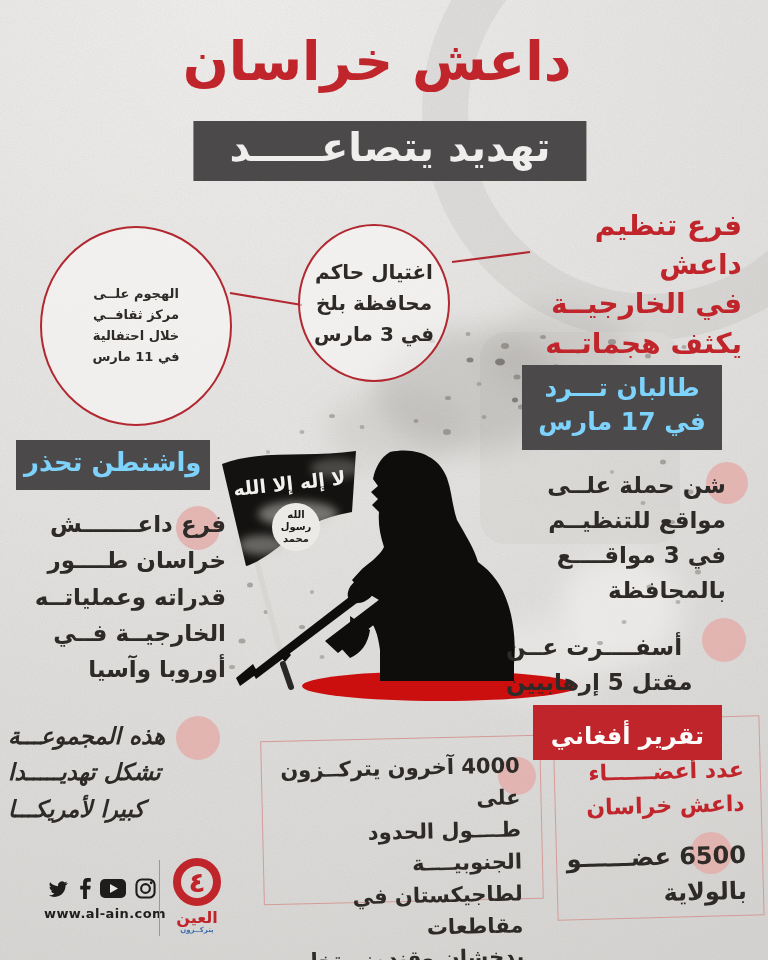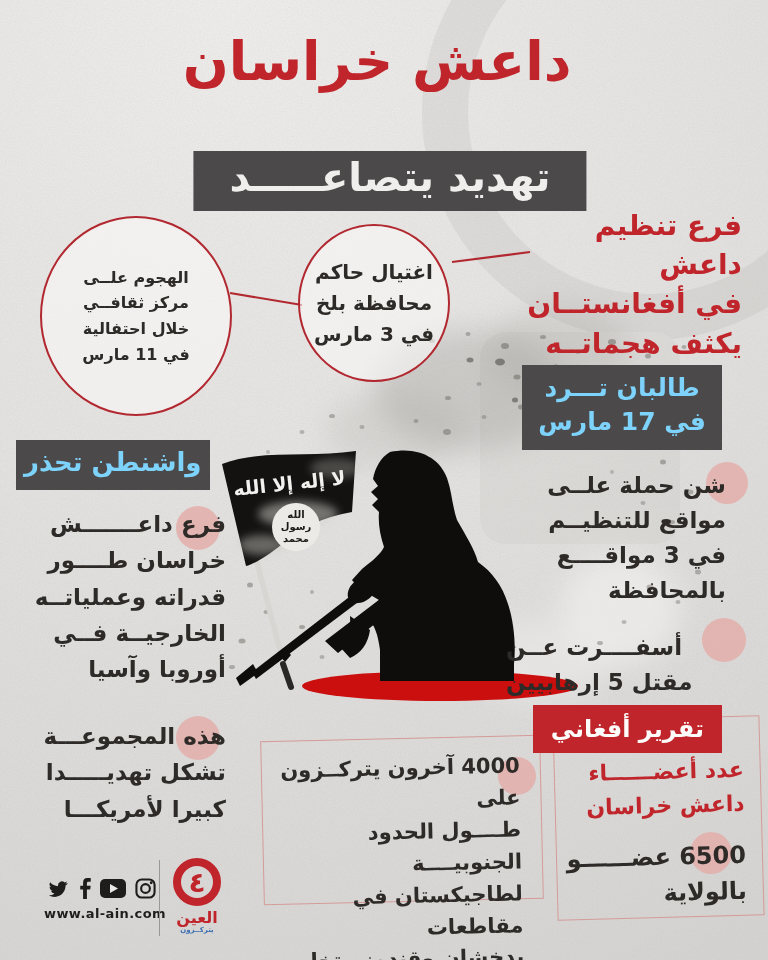--- a/index.html
+++ b/index.html
@@ -21,52 +21,52 @@
   .noise{z-index:1;opacity:.8;}
   .art{z-index:2;}
   .txt{position:absolute;z-index:4;direction:rtl;font-weight:bold;color:var(--ink);}
   .title{
     top:30px;left:0;width:100%;text-align:center;padding-right:14px;
     font-size:54px;line-height:1.2;color:var(--red);letter-spacing:-1px;
   }
   .subtitle-badge{
     top:121px;left:calc(50% + 6px);transform:translateX(-50%);
     background:var(--gray);color:#efeeec;font-size:40px;line-height:1.1;
-    padding:4px 36px 12px;white-space:nowrap;margin-top:30px;
+    padding:4px 36px 12px;white-space:nowrap;
   }
   .callout{
     border:2.5px solid #b22830;border-radius:50%;
     background:rgba(250,249,247,.6);
     display:flex;align-items:center;justify-content:center;
     text-align:center;line-height:1.6;
   }
-  .callout-1{left:40px;top:216px;width:192px;height:200px;font-size:16px;}
+  .callout-1{left:40px;top:226px;width:192px;height:200px;font-size:13px;}
   .callout-2{left:298px;top:224px;width:152px;height:158px;font-size:20px;line-height:1.55;}
   .intro{top:206px;right:26px;width:236px;text-align:right;color:var(--red);font-size:28px;line-height:1.4;}
   .badge{
     background:var(--gray);color:#7dd3fc;text-align:center;line-height:1.35;
     padding:6px 16px 11px;white-space:nowrap;
   }
   .taliban-badge{top:365px;right:46px;font-size:25px;}
   .warning-badge{top:440px;left:16px;font-size:26px;padding:5px 8px 10px;}
   .campaign{top:468px;right:42px;width:220px;text-align:right;font-size:23px;line-height:1.52;}
   .result{top:630px;right:42px;width:220px;text-align:left;font-size:23px;line-height:1.52;}
   .report-badge{
     top:705px;right:46px;background:var(--red);color:#fdfcfb;
-    font-size:24px;padding:10px 18px 10px;z-index:6;white-space:nowrap;
+    font-size:24px;padding:17px 18px 10px;z-index:6;white-space:nowrap;
   }
   .members-box{
     top:718px;right:6px;width:207px;height:200px;
     border:1.5px solid var(--border-pink);transform:rotate(-1.5deg);
     padding:36px 16px 0 6px;text-align:right;z-index:5;
   }
   .members-title{color:var(--red);font-size:22px;line-height:1.55;}
   .members-value{margin-top:16px;font-size:24px;line-height:1.5;color:var(--ink);}
   .capability{top:506px;left:8px;width:218px;text-align:right;font-size:23px;line-height:1.58;}
-  .threat{top:718px;left:8px;width:218px;text-align:right;font-size:23px;line-height:1.58;}
+  .threat{top:718px;left:8px;width:218px;text-align:left;font-size:23px;line-height:1.58;font-style:italic;}
   .border-box{
     top:738px;left:262px;width:280px;height:164px;
     border:1.5px solid var(--border-pink);transform:rotate(-1.3deg);
     padding:14px 20px 0 10px;text-align:right;font-size:21px;line-height:1.52;z-index:5;
   }
   .dot{position:absolute;border-radius:50%;background:var(--pink);opacity:.85;z-index:3;}
   .footer{position:absolute;inset:auto 0 0 0;height:100px;z-index:6;}
   .social-row{position:absolute;left:46px;top:18px;display:flex;gap:9px;align-items:center;direction:ltr;}
   .website{position:absolute;left:44px;top:46px;font-size:13px;font-weight:bold;color:#1f1e1d;letter-spacing:.4px;font-family:"DejaVu Sans",sans-serif;}
   .divider{position:absolute;left:159px;top:0;width:1px;height:76px;background:#9a9795;}
@@ -219,21 +219,21 @@
   <div class="txt callout callout-2">
     <div>
       <div>اغتيال حاكم</div>
       <div>محافظة بلخ</div>
       <div>في 3 مارس</div>
     </div>
   </div>
 
   <div class="txt intro">
     <div>فرع تنظيم داعش</div>
-    <div>في أفغانستــان</div>
+    <div>في الخارجيــة</div>
     <div>يكثف هجماتــه</div>
   </div>
   <div class="txt badge taliban-badge">
     <div>طالبان تـــرد</div>
     <div>في 17 مارس</div>
   </div>
   <div class="txt campaign">
     <div>شن حملة علــى</div>
     <div>مواقع للتنظيــم</div>
     <div>في 3 مواقــــع</div>

